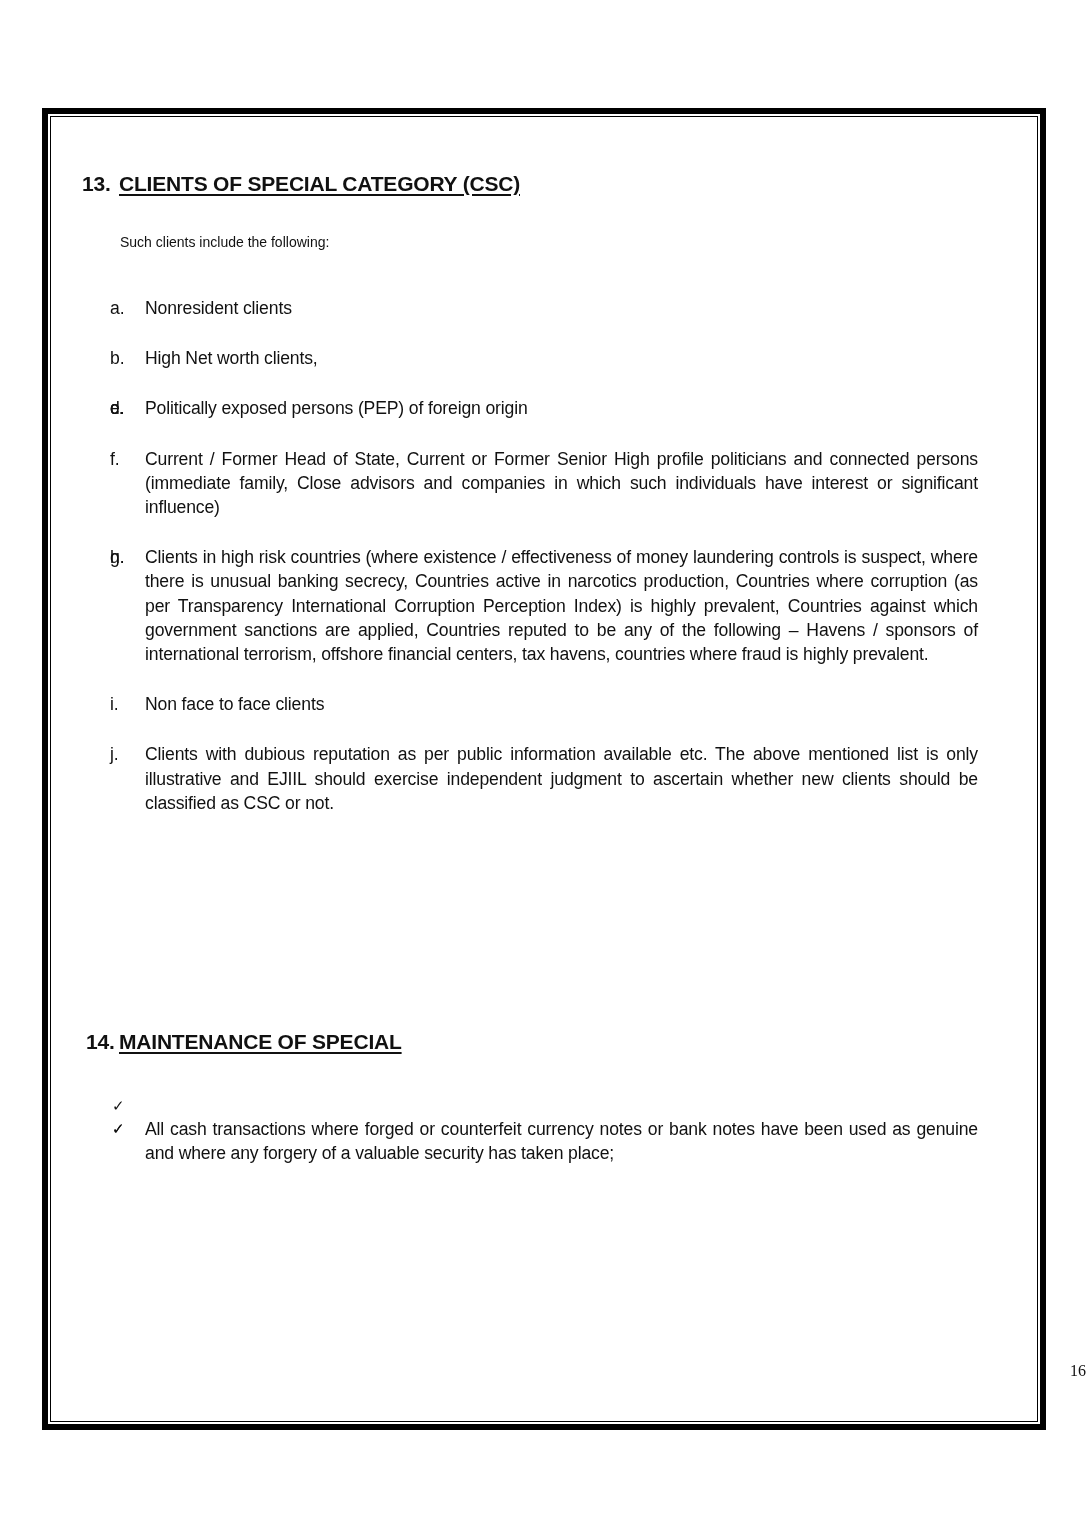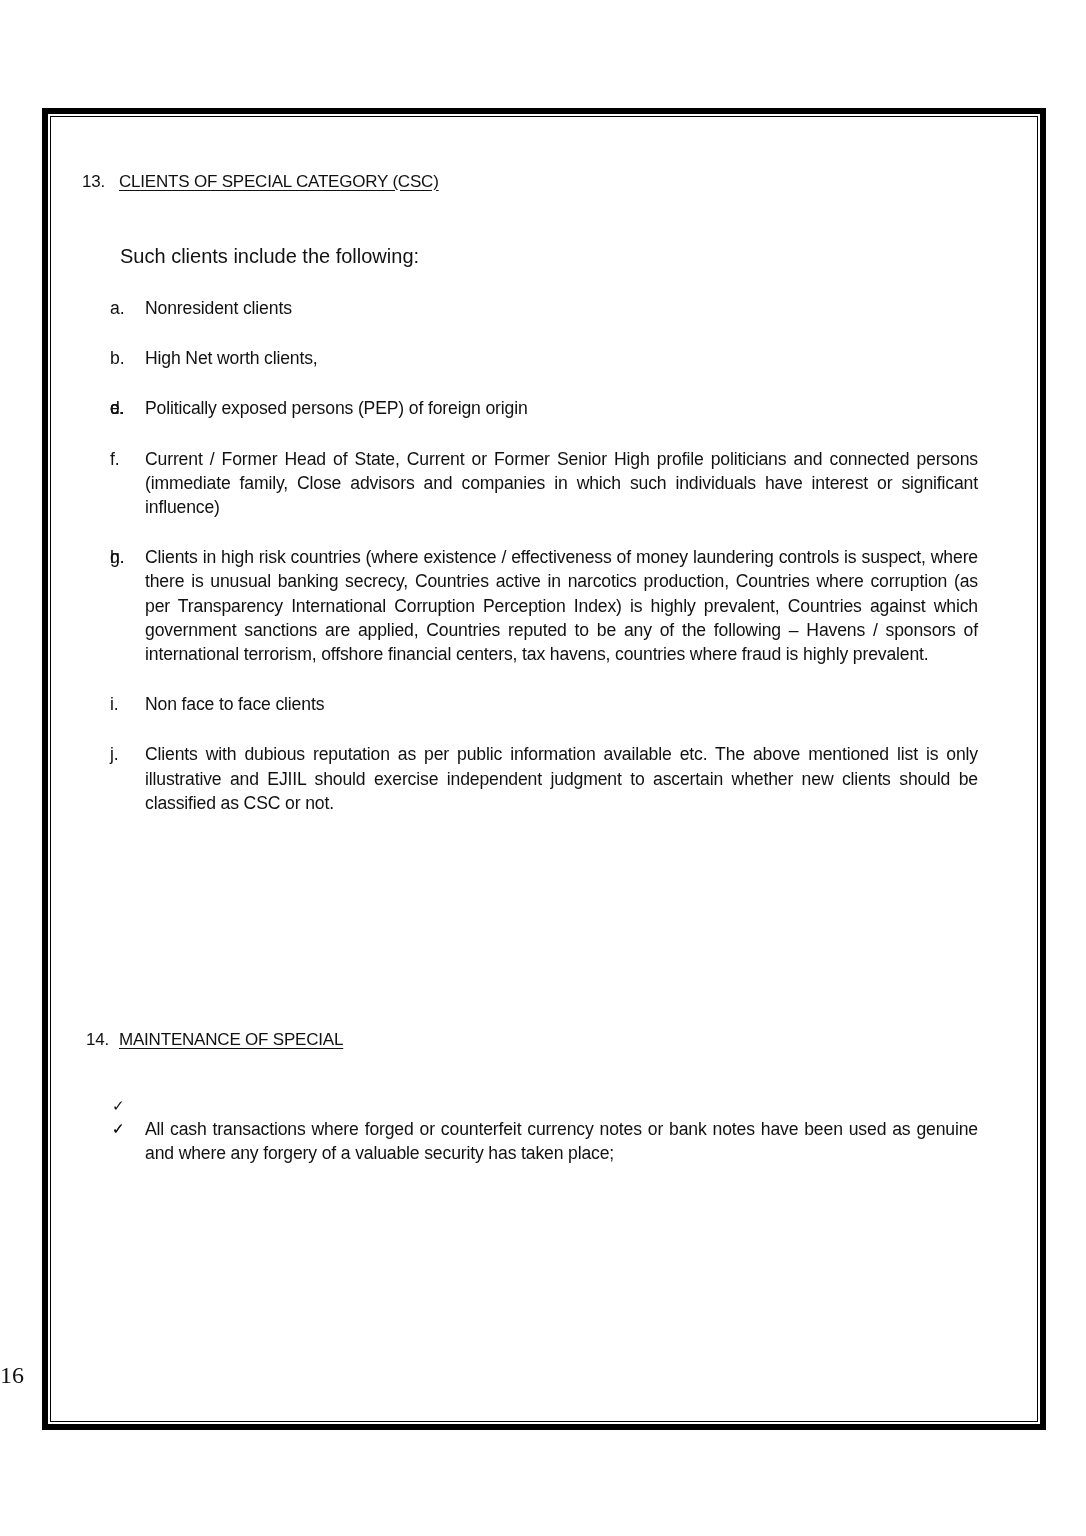--- a/index.html
+++ b/index.html
@@ -3,39 +3,39 @@
 <meta charset="utf-8">
 <style>
   html, body { margin: 0; padding: 0; background: #ffffff; }
   body { width: 1086px; height: 1536px; position: relative; overflow: hidden;
          font-family: "Liberation Sans", sans-serif; color: #111; }
   .frame-outer { position: absolute; left: 42px; top: 108px; width: 1004px; height: 1322px;
                  box-sizing: border-box; border: 6px solid #000; }
   .frame-inner { position: absolute; left: 50px; top: 116px; width: 988px; height: 1306px;
                  box-sizing: border-box; border: 1.5px solid #000; }
   .content { position: absolute; left: 82px; top: 168px; width: 896px; }
-  .heading { font-weight: normal; font-size: 17px; letter-spacing: -0.2px; white-space: nowrap; }
+  .heading { font-weight: bold; font-size: 21px; letter-spacing: -0.2px; white-space: nowrap; }
   .heading .num { display: inline-block; }
   .heading .title { text-decoration: underline; text-underline-offset: 3px; }
   #h13 { position: absolute; top: 4px; left: 0; }
   #h13 .num { width: 37px; }
-  .intro { position: absolute; top: 77px; left: 38px; font-size: 20px; }
+  .intro { position: absolute; top: 66px; left: 38px; font-size: 14px; }
   .list { position: absolute; left: 28px; width: 868px; margin: 0; padding: 0; list-style: none; }
   .item { position: relative; padding-left: 35px; font-size: 17.6px; line-height: 24.2px;
           text-align: justify; letter-spacing: -0.15px; }
   .item .marker { position: absolute; left: 0; top: 0; }
   #list13 { top: 128px; }
   #list13 .item { margin-bottom: 26px; }
   #h14 { position: absolute; top: 862px; left: 4px; }
   #h14 .num { width: 33px; }
   #list14 { top: 926px; }
   #list14 .item { margin-bottom: 23px; }
   #list14 .marker { font-size: 15px; left: 2px; }
-  .page-num { position: absolute; top: 1362px; left: 0; width: 1086px; text-align: left;
-              font-family: "Liberation Serif", serif; font-size: 24px; }
+  .page-num { position: absolute; top: 1362px; left: 0; width: 1086px; text-align: right;
+              font-family: "Liberation Serif", serif; font-size: 16px; }
 </style>
 </head>
 <body>
 
 <div class="frame-outer"></div>
 <div class="frame-inner"></div>
 
 <div class="content">
 
   <div id="h13" class="heading">

